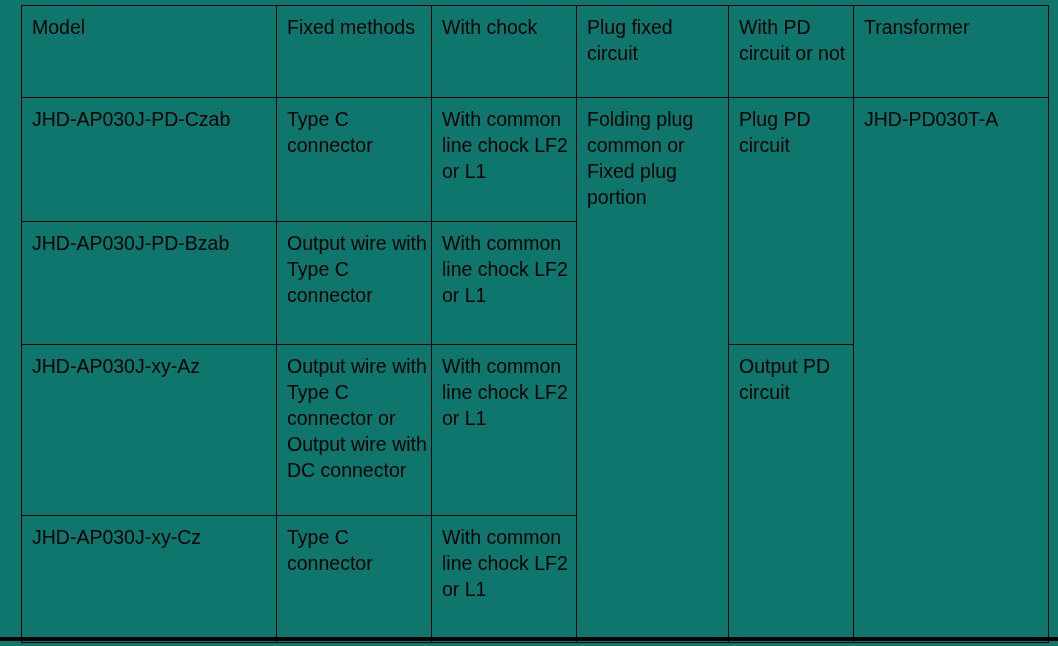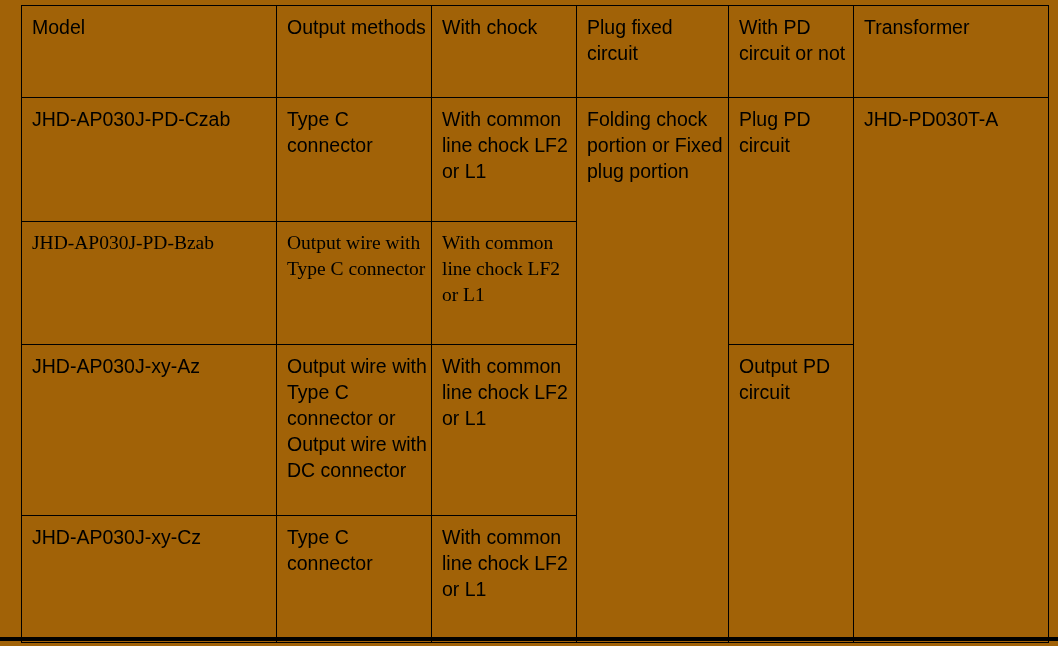--- a/index.html
+++ b/index.html
@@ -11,21 +11,21 @@
     width: 1058px;
     height: 646px;
     font-family: "Liberation Sans", sans-serif;
     color: #000000;
     overflow: hidden;
   }
   .page {
     position: relative;
     width: 1058px;
     height: 646px;
-    background: #a16207;
+    background: #0f766e;
   }
   table.spec-table {
     position: absolute;
     left: 21px;
     top: 5px;
     width: 1027px;
     border-collapse: collapse;
     table-layout: fixed;
   }
   table.spec-table td {
@@ -43,21 +43,21 @@
   .col-model      { width: 255px; }
   .col-output     { width: 155px; }
   .col-chock      { width: 145px; }
   .col-plug       { width: 152px; }
   .col-pd         { width: 125px; }
   .col-transformer{ width: 195px; }
 
   
   tr.r-head td { height: 75px; }
   tr.r1 td { height: 107px; }
-  tr.r2 td { height: 106px; font-family: Liberation Serif, serif; }
+  tr.r2 td { height: 106px; }
   tr.r3 td { height: 154px; }
   tr.r4 td { height: 110px; }
 
   
   .bottom-rule {
     position: absolute;
     left: 0px;
     top: 637px;
     width: 1058px;
     height: 4px;
@@ -74,32 +74,32 @@
       <col class="col-model">
       <col class="col-output">
       <col class="col-chock">
       <col class="col-plug">
       <col class="col-pd">
       <col class="col-transformer">
     </colgroup>
     <tbody>
       <tr class="r-head">
         <td>Model</td>
-        <td>Output methods</td>
+        <td>Fixed methods</td>
         <td>With chock</td>
         <td>Plug fixed circuit</td>
         <td>With PD circuit or not</td>
         <td>Transformer</td>
       </tr>
 
       <tr class="r1">
         <td>JHD-AP030J-PD-Czab</td>
         <td>Type C connector</td>
         <td>With common line chock LF2 or L1</td>
-        <td rowspan="4">Folding chock portion or Fixed plug portion</td>
+        <td rowspan="4">Folding plug common or Fixed plug portion</td>
         <td rowspan="2">Plug PD circuit</td>
         <td rowspan="4">JHD-PD030T-A</td>
       </tr>
 
       <tr class="r2">
         <td>JHD-AP030J-PD-Bzab</td>
         <td>Output wire with Type C connector</td>
         <td>With common line chock LF2 or L1</td>
       </tr>
 

